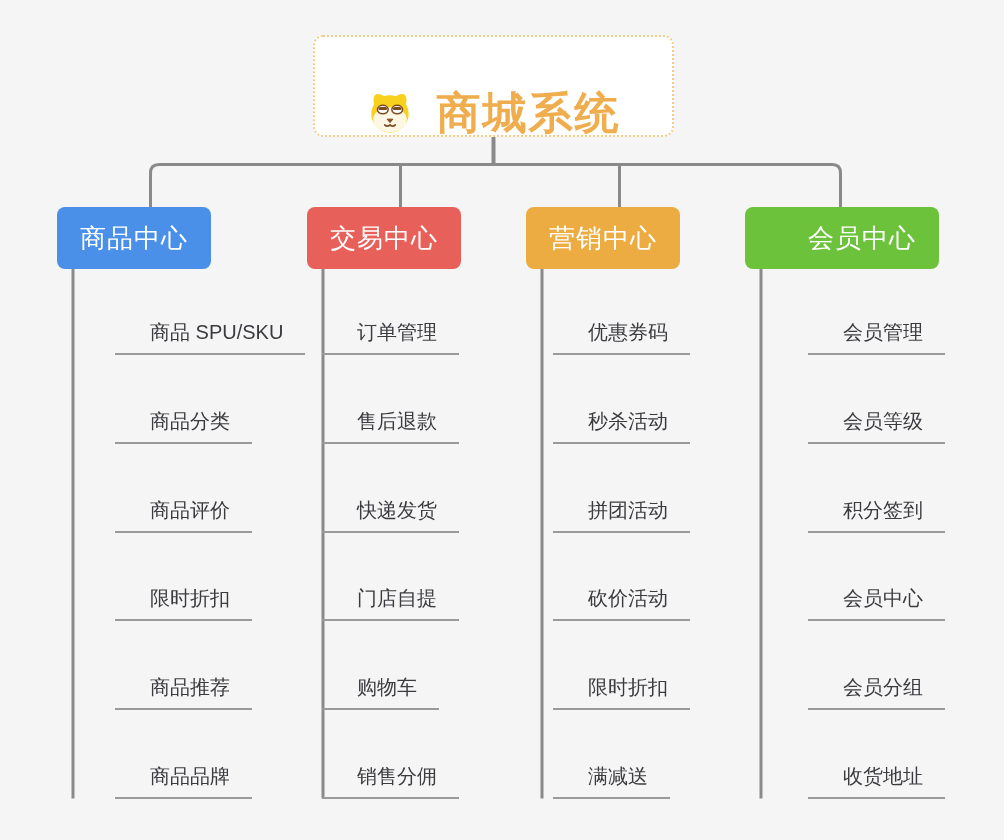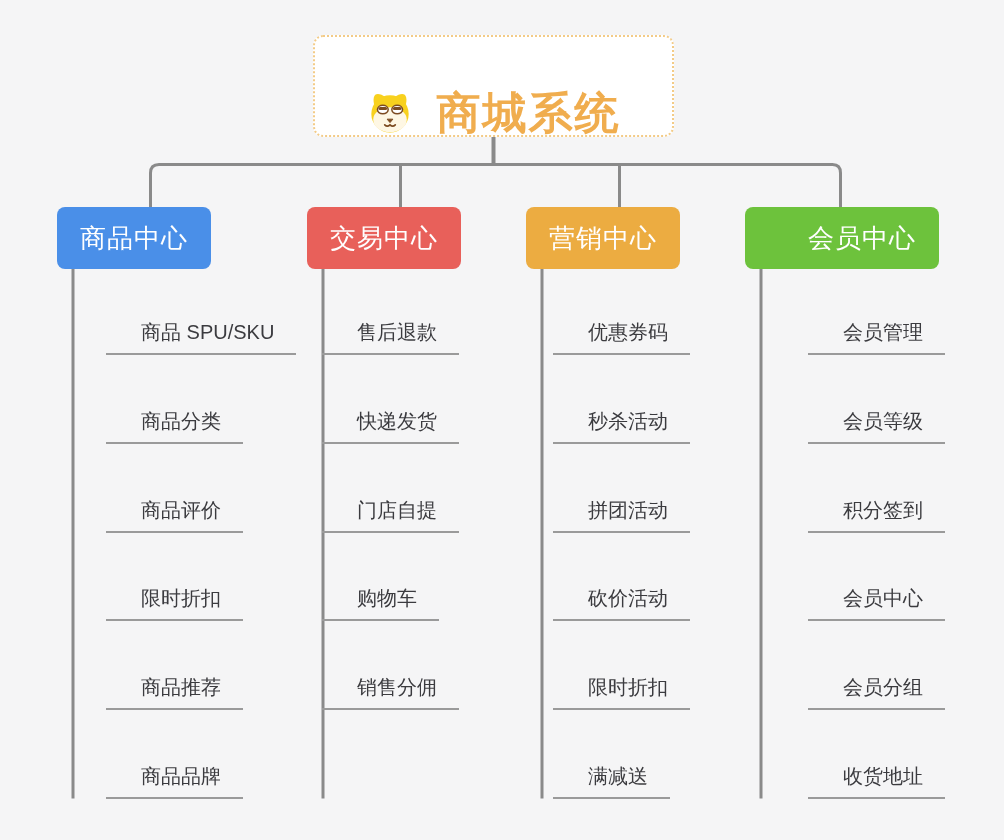--- a/index.html
+++ b/index.html
@@ -20,21 +20,21 @@
   
   .branch-header{
     position:absolute;top:207px;width:154px;height:62px;border-radius:8px;
     display:flex;align-items:center;justify-content:center;
     color:#FFFFFF;font-size:26px;letter-spacing:1px;cursor:default;
   }
   .bh-0{left:57px;}  .bh-1{left:307px;}  .bh-2{left:526px;}  .bh-3{left:745px;padding-left:40px;}
 
   
   .leaf-col{position:absolute;top:266.2px;display:flex;flex-direction:column;}
-  .lc-0{left:76px;padding-left:30px;} .lc-1{left:322px;} .lc-2{left:541px;margin-left:12px;} .lc-3{left:760px;padding-left:48px;}
+  .lc-0{left:85px;padding-left:30px;} .lc-1{left:322px;} .lc-2{left:541px;margin-left:12px;} .lc-3{left:760px;padding-left:48px;}
   .leaf-row{height:88.8px;display:flex;align-items:flex-end;}
   .leaf{
     display:inline-block;white-space:nowrap;
     padding:0 22px 9px 35px;
     border-bottom:2px solid #9A9A9A;
     font-size:20px;color:#3B3B3F;line-height:1.2;
   }
 </style>
 </head>
 <body>
@@ -94,20 +94,23 @@
     <div class="leaf-row">
         <span class="leaf">商品推荐</span>
       </div>
     <div class="leaf-row">
         <span class="leaf">商品品牌</span>
       </div>
   </div>
 
   <div class="leaf-col lc-1">
     <div class="leaf-row">
+        <span class="leaf">订单管理</span>
+      </div>
+    <div class="leaf-row">
         <span class="leaf">售后退款</span>
       </div>
     <div class="leaf-row">
         <span class="leaf">快递发货</span>
       </div>
     <div class="leaf-row">
         <span class="leaf">门店自提</span>
       </div>
     <div class="leaf-row">
         <span class="leaf">购物车</span>

